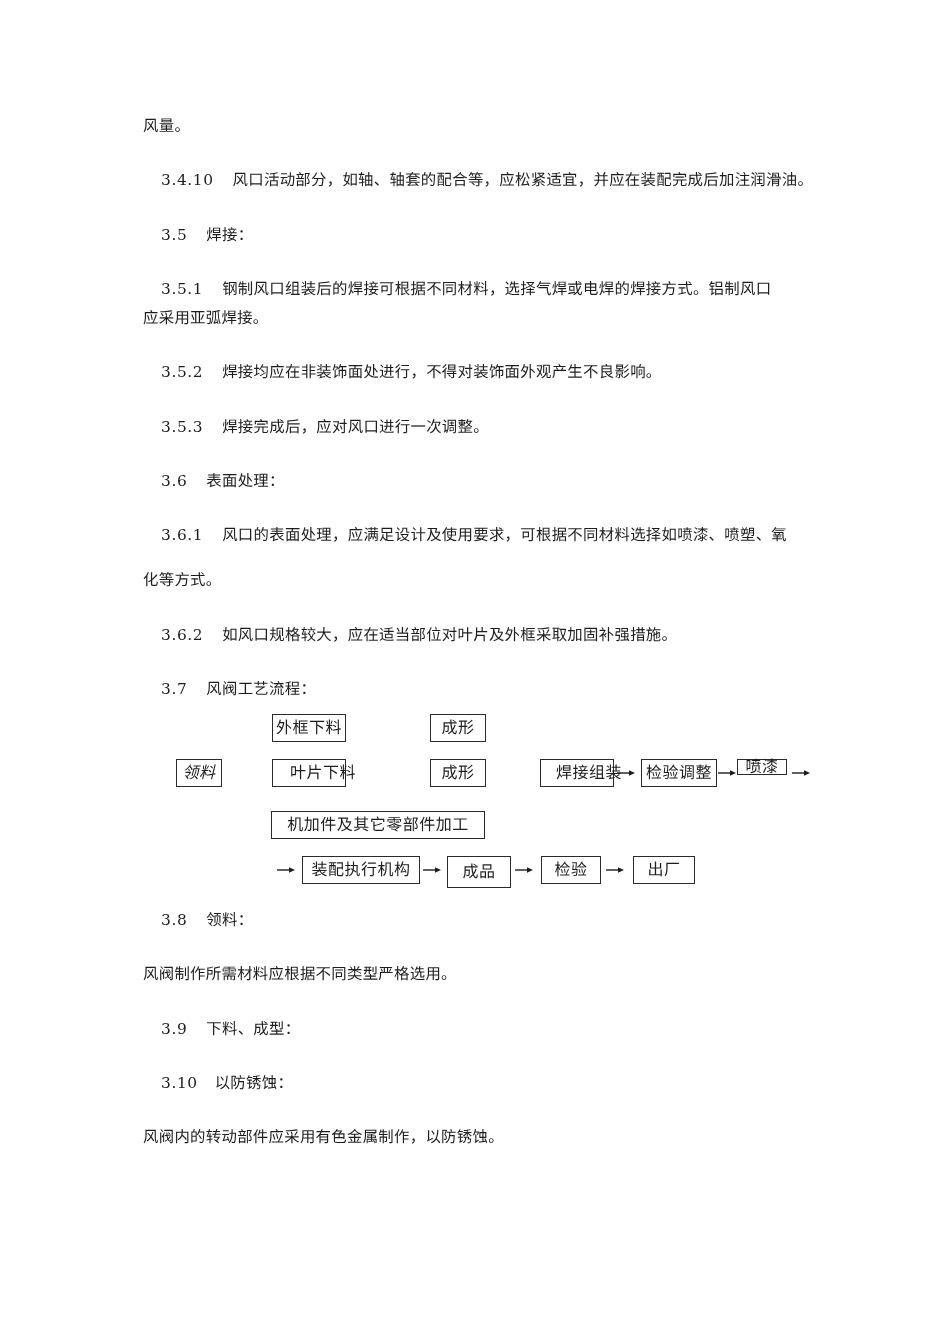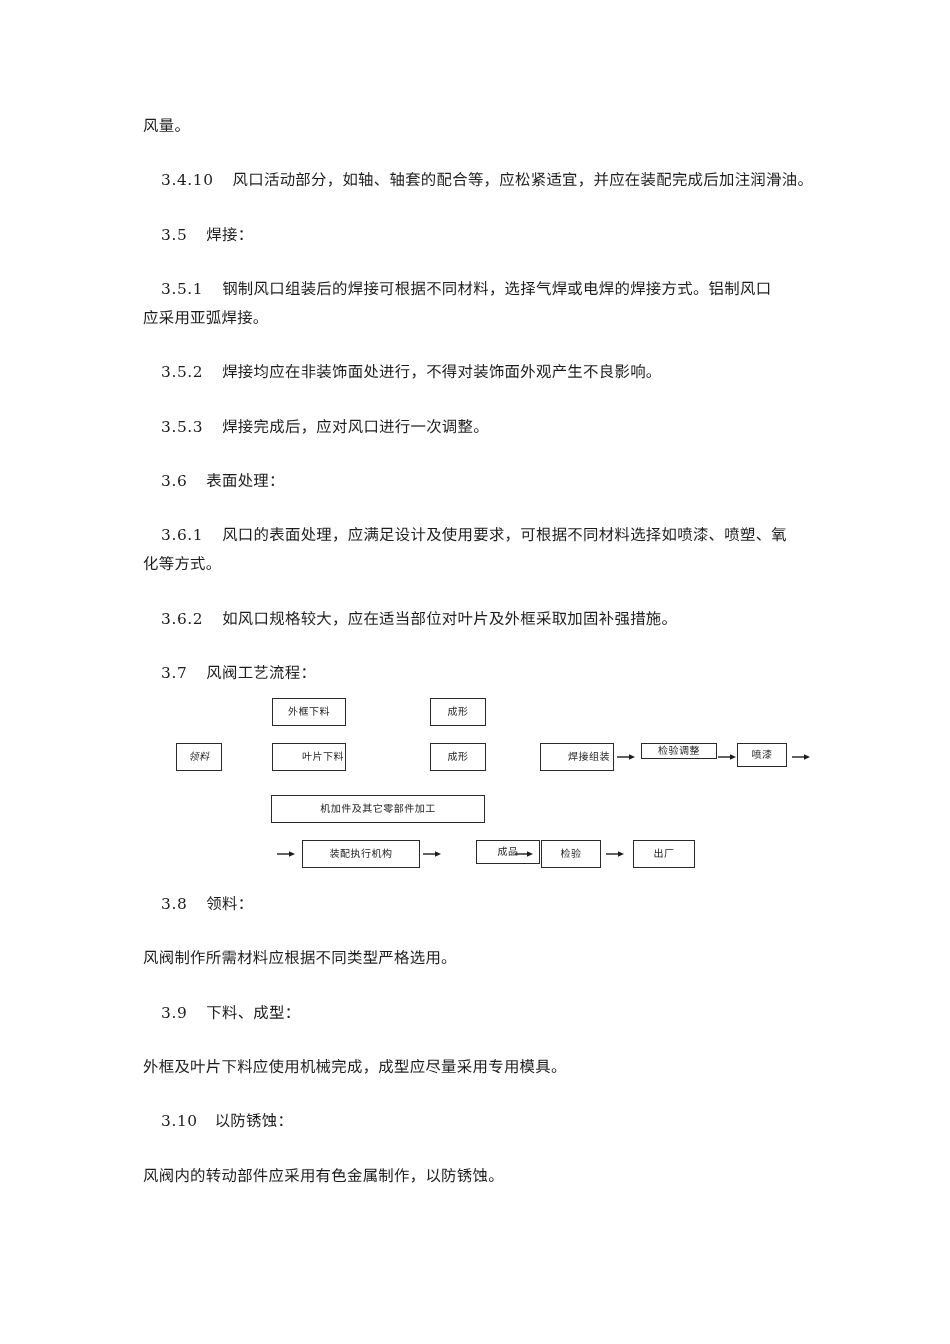--- a/index.html
+++ b/index.html
@@ -68,21 +68,21 @@
     width: 690px;
     height: 178px;
     margin: 8px 0 14px 0;
   }
   .fbox {
     position: absolute;
     box-sizing: border-box;
     border: 1.4px solid #ululu;
     border: 1.4px solid #2a2a2a;
     background: #ffffff;
-    font-size: 10px;
+    font-size: 16px;
     line-height: 1;
     letter-spacing: 0.5px;
     display: flex;
     align-items: center;
     justify-content: center;
     text-align: center;
     height: 28px;
     color: #1d1d1d;
     white-space: nowrap;
   }
@@ -114,21 +114,21 @@
 
     <div class="para numbered" style="margin-bottom:0"><span class="num">3.5.1</span><span class="num-gap-lg"></span><span>钢制风口组装后的焊接可根据不同材料，选择气焊或电焊的焊接方式。铝制风口</span></div>
     <div class="cont">应采用亚弧焊接。</div>
 
     <div class="para numbered"><span class="num">3.5.2</span><span class="num-gap-lg"></span><span>焊接均应在非装饰面处进行，不得对装饰面外观产生不良影响。</span></div>
 
     <div class="para numbered"><span class="num">3.5.3</span><span class="num-gap-lg"></span><span>焊接完成后，应对风口进行一次调整。</span></div>
 
     <div class="para numbered"><span class="num">3.6</span><span class="num-gap-lg"></span><span>表面处理：</span></div>
 
-    <div class="para numbered" style="margin-bottom:0"><span class="num">3.6.1</span><span class="num-gap-lg"></span><span>风口的表面处理，应满足设计及使用要求，可根据不同材料选择如喷漆、喷塑、氧</span></div>
+    <div class="para numbered" style="margin-bottom:16px"><span class="num">3.6.1</span><span class="num-gap-lg"></span><span>风口的表面处理，应满足设计及使用要求，可根据不同材料选择如喷漆、喷塑、氧</span></div>
     <div class="cont">化等方式。</div>
 
     <div class="para numbered"><span class="num">3.6.2</span><span class="num-gap-lg"></span><span>如风口规格较大，应在适当部位对叶片及外框采取加固补强措施。</span></div>
 
     <div class="para numbered" style="margin-bottom:10px"><span class="num">3.7</span><span class="num-gap-lg"></span><span>风阀工艺流程：</span></div>
 
     <div class="flow" id="flowchart">
         <div class="fbox" style="left: 129px; top: 0px; width: 74px; height: 28px;">
           <span>外框下料</span>
         </div>
@@ -140,33 +140,33 @@
         </div>
         <div class="fbox" style="left: 129px; top: 45px; width: 74px; height: 28px; padding-left: 28px;">
           <span>叶片下料</span>
         </div>
         <div class="fbox" style="left: 287px; top: 45px; width: 56px; height: 28px;">
           <span>成形</span>
         </div>
         <div class="fbox" style="left: 397px; top: 45px; width: 74px; height: 28px; padding-left: 24px;">
           <span>焊接组装</span>
         </div>
-        <div class="fbox" style="left: 498px; top: 45px; width: 76px; height: 16px;">
+        <div class="fbox" style="left: 498px; top: 45px; width: 76px; height: 28px;">
           <span>检验调整</span>
         </div>
-        <div class="fbox" style="left: 594px; top: 45px; width: 50px; height: 24px;">
+        <div class="fbox" style="left: 594px; top: 45px; width: 50px; height: 16px;">
           <span>喷漆</span>
         </div>
         <div class="fbox" style="left: 128px; top: 97px; width: 214px; height: 28px;">
           <span>机加件及其它零部件加工</span>
         </div>
         <div class="fbox" style="left: 159px; top: 142px; width: 118px; height: 28px;">
           <span>装配执行机构</span>
         </div>
-        <div class="fbox" style="left: 304px; top: 142px; width: 64px; height: 24px; margin-left: 29px;">
+        <div class="fbox" style="left: 304px; top: 142px; width: 64px; height: 32px;">
           <span>成品</span>
         </div>
         <div class="fbox" style="left: 398px; top: 142px; width: 60px; height: 28px; text-align: right;">
           <span>检验</span>
         </div>
         <div class="fbox" style="left: 490px; top: 142px; width: 62px; height: 28px;">
           <span>出厂</span>
         </div>
         <div class="farrow" style="left: 473px; top: 45px;">
           <svg width="18" height="10" viewBox="0 0 18 10" aria-hidden="true">
@@ -211,20 +211,19 @@
           </svg>
         </div>
       </div>
 
     <div class="para numbered"><span class="num">3.8</span><span class="num-gap-lg"></span><span>领料：</span></div>
 
     <div class="cont">风阀制作所需材料应根据不同类型严格选用。</div>
 
     <div class="para numbered"><span class="num">3.9</span><span class="num-gap-lg"></span><span>下料、成型：</span></div>
 
-    <div class="cont">外框及叶片下料应使用机械完成，成型应尽量采用专用模具。</div>
 
     <div class="para numbered"><span class="num">3.10</span><span class="num-gap-sm"></span><span>以防锈蚀：</span></div>
 
     <div class="cont">风阀内的转动部件应采用有色金属制作，以防锈蚀。</div>
 
   </div>
 </div>
 
 </body></html>

